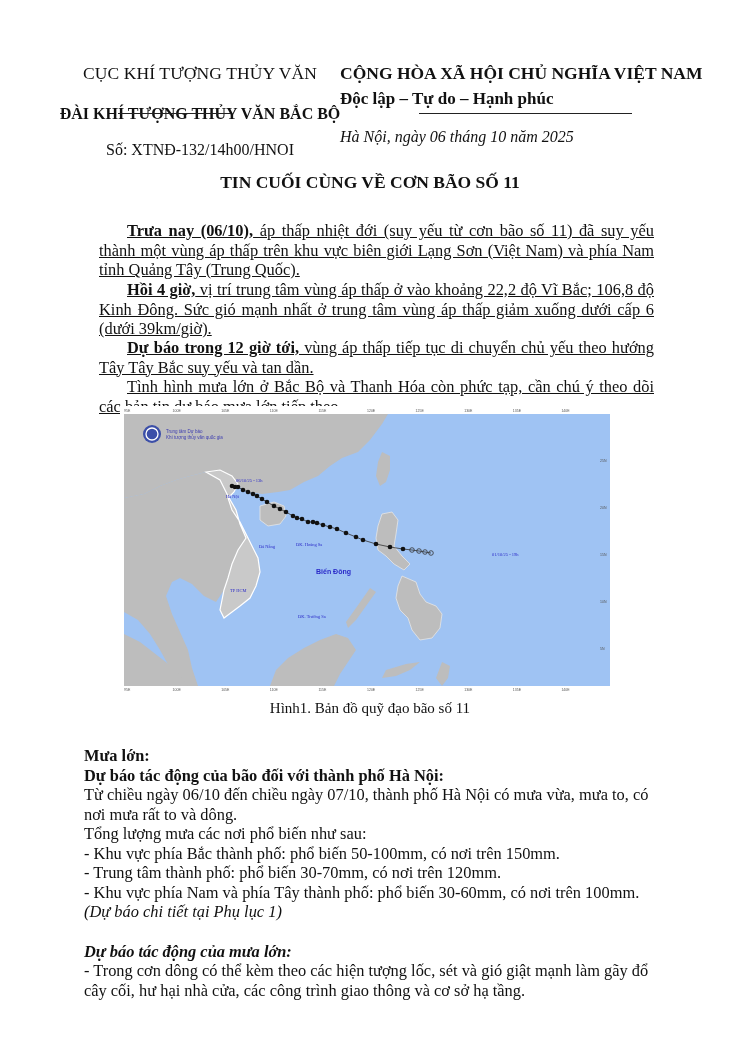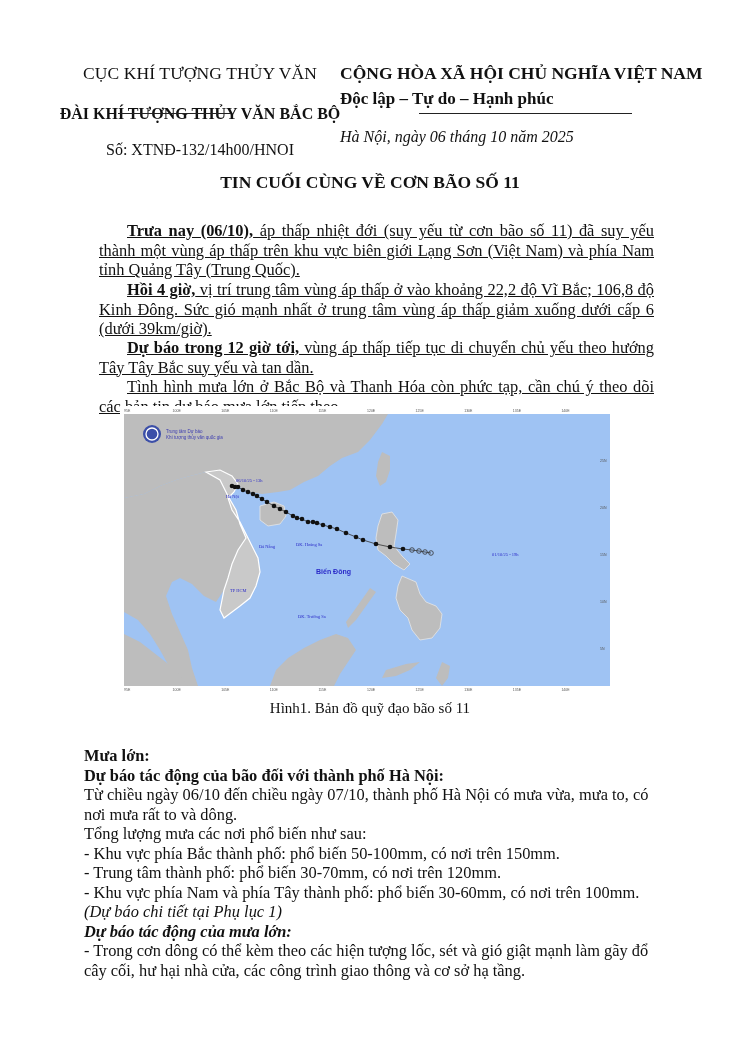--- a/index.html
+++ b/index.html
@@ -21,21 +21,21 @@
   .p1 { top: 206px; }
   .p2 { top: 265px; }
   .p3 { top: 323px; }
   .p4 { top: 362px; }
   p.indent { margin: 15px; text-indent: 28px; text-decoration: underline; }
   b { font-weight: bold; }
   .map { top: 406px; left: 120px; width: 494px; height: 286px; }
   .caption { top: 700px; left: 0; width: 740px; text-align: center; font-size: 15px; }
   .lower { left: 84px; width: 620px; font-size: 16.4px; line-height: 19.5px; }
   .lower div { white-space: nowrap; }
-  .bi { font-weight: bold; font-style: italic; }
+  .bi { font-weight: bold; font-style: italic; margin-top: 20px; }
   .it { font-style: italic; }
 </style>
 </head>
 <body>
 
 <div class="abs hdr-left agency">CỤC KHÍ TƯỢNG THỦY VĂN</div>
 <div class="abs hdr-left station">ĐÀI KHÍ TƯỢNG THỦY VĂN BẮC BỘ</div>
 <div class="abs station-underline"></div>
 <div class="abs hdr-right republic">CỘNG HÒA XÃ HỘI CHỦ NGHĨA VIỆT NAM</div>
 <div class="abs hdr-right motto">Độc lập – Tự do – Hạnh phúc</div>

